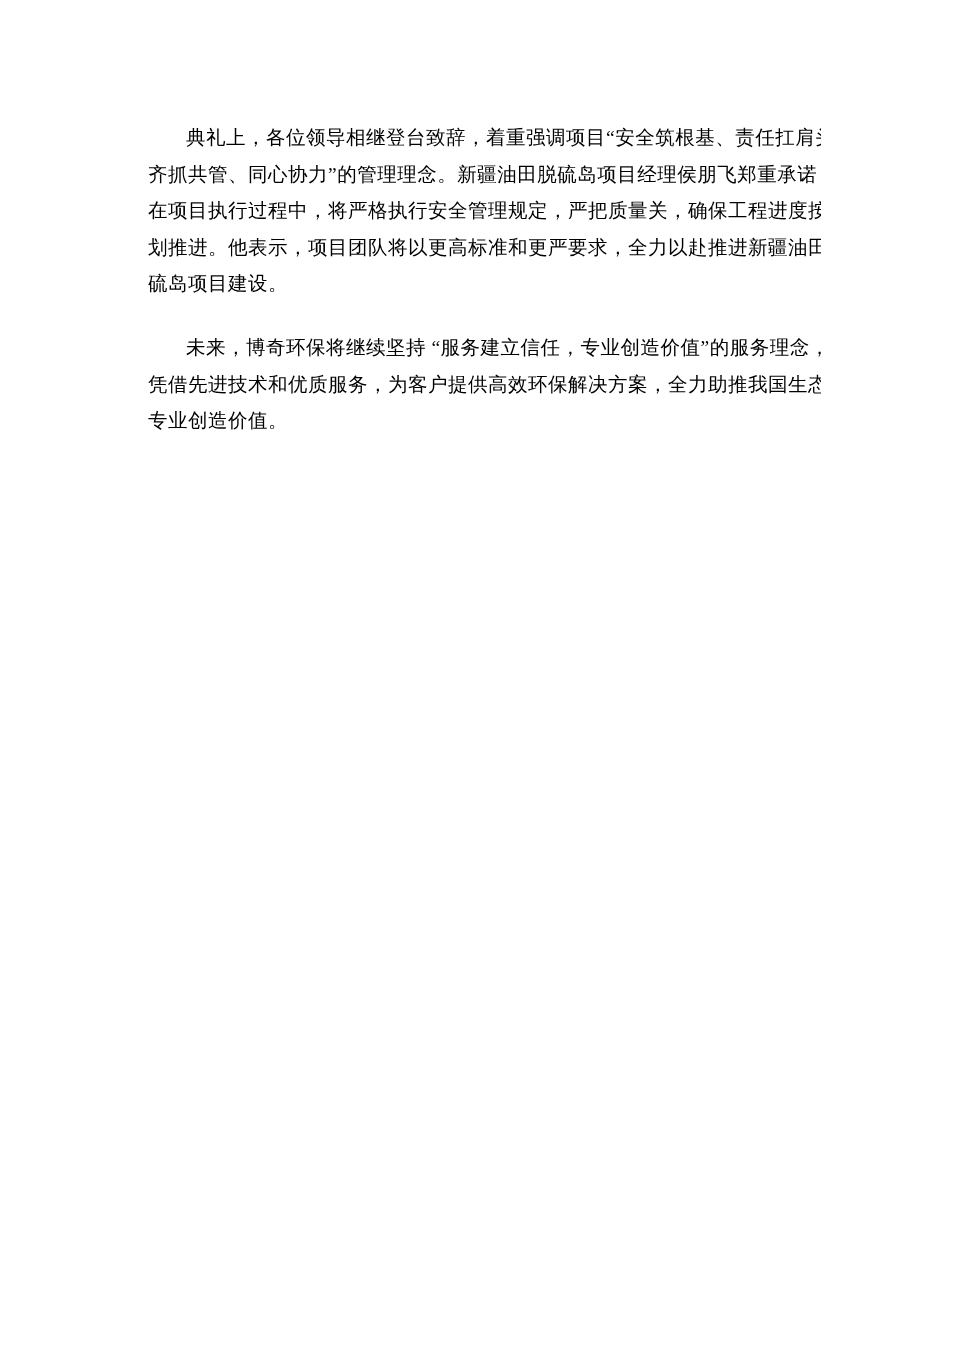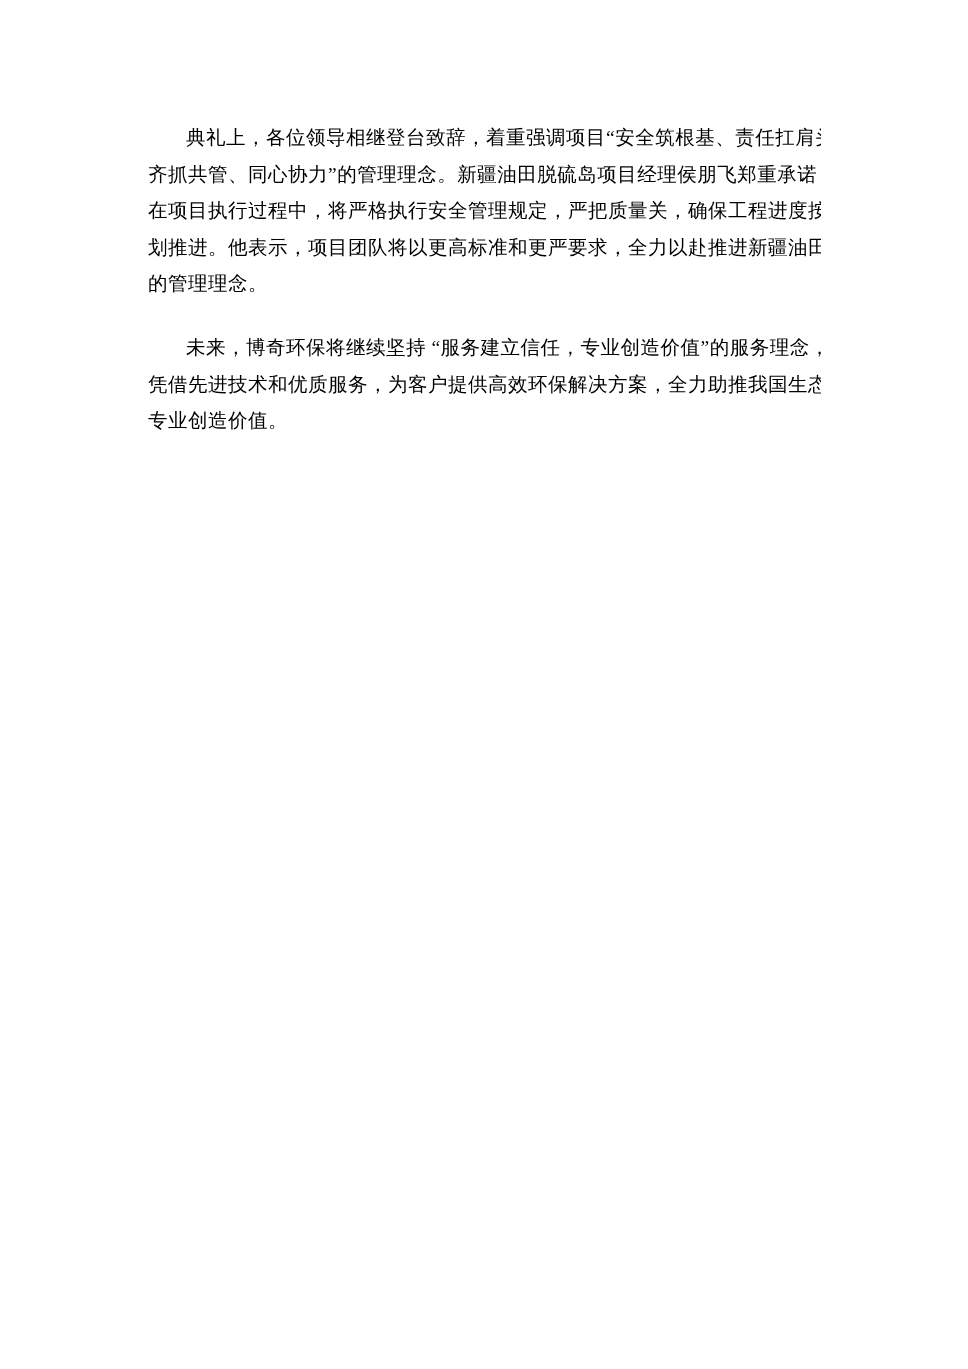--- a/index.html
+++ b/index.html
@@ -50,21 +50,21 @@
 <body>
 
 <div class="page">
   <div class="text-block">
 
     <div class="paragraph">
       <div class="text-line first-line">典礼上，各位领导相继登台致辞，着重强调项目“安全筑根基、责任扛肩头、</div>
       <div class="text-line">齐抓共管、同心协力”的管理理念。新疆油田脱硫岛项目经理侯朋飞郑重承诺，</div>
       <div class="text-line">在项目执行过程中，将严格执行安全管理规定，严把质量关，确保工程进度按计</div>
       <div class="text-line">划推进。他表示，项目团队将以更高标准和更严要求，全力以赴推进新疆油田脱</div>
-      <div class="text-line last-line">的管理理念。</div>
+      <div class="text-line last-line">硫岛项目建设。</div>
     </div>
 
     <div class="paragraph">
       <div class="text-line first-line">未来，博奇环保将继续坚持 “服务建立信任，专业创造价值”的服务理念，</div>
       <div class="text-line">凭借先进技术和优质服务，为客户提供高效环保解决方案，全力助推我国生态文</div>
       <div class="text-line last-line">专业创造价值。</div>
     </div>
 
   </div>
 </div>

